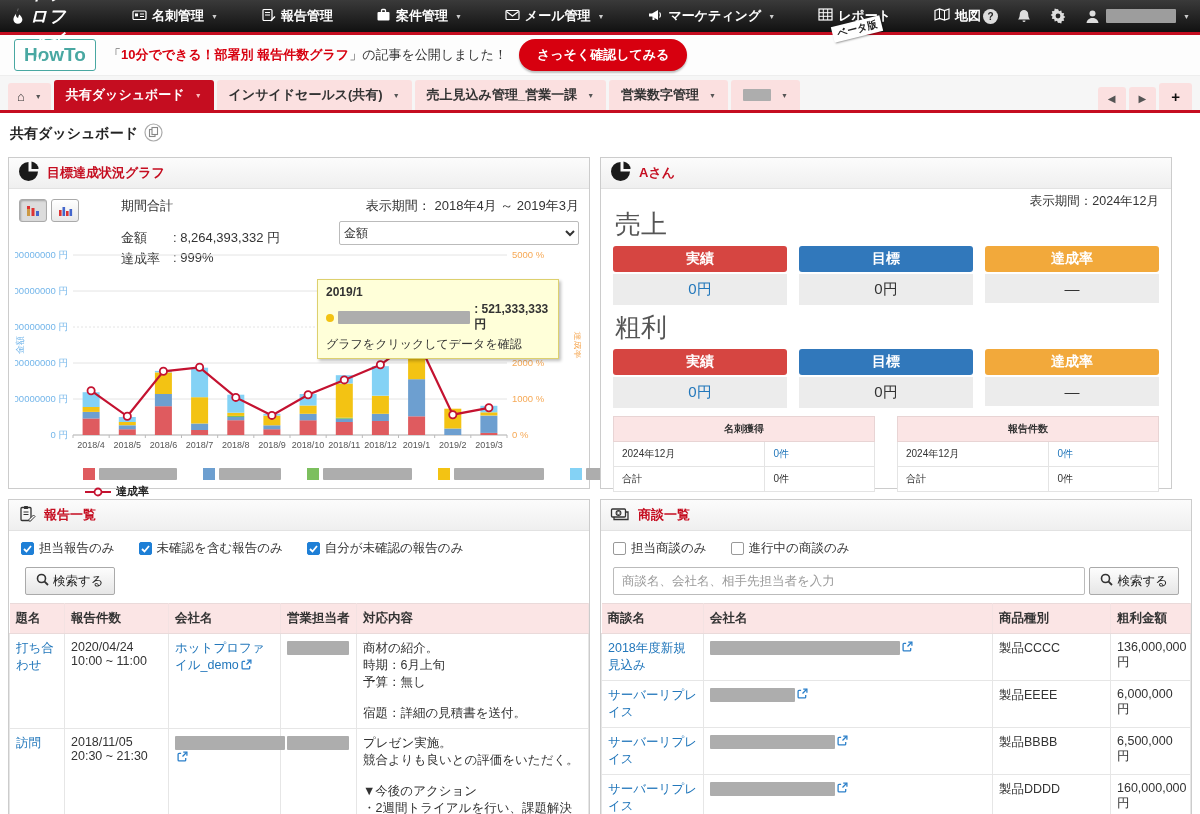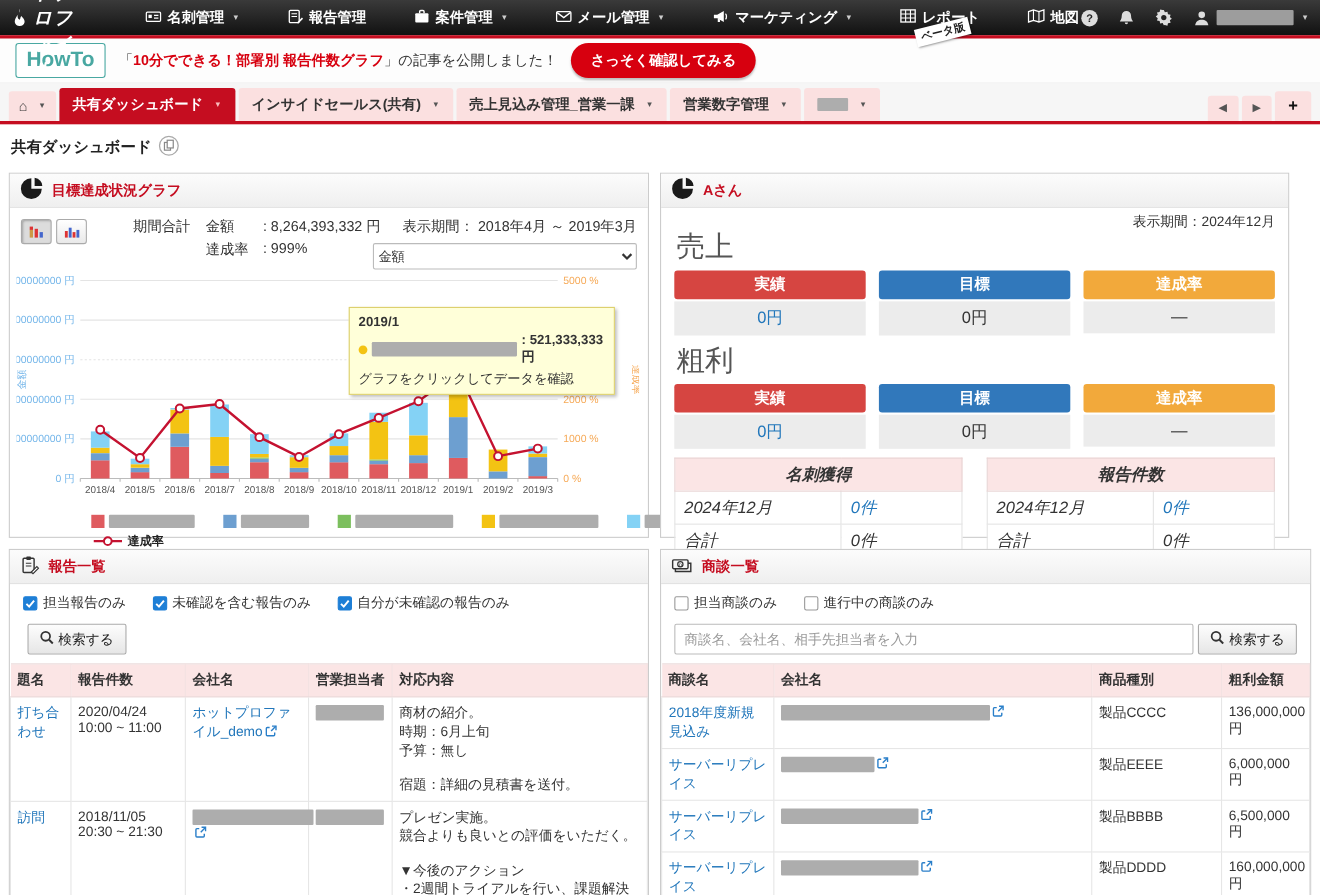--- a/index.html
+++ b/index.html
@@ -61,21 +61,21 @@
   .panel-head { height:31px; background:linear-gradient(#fcfcfc,#efefef); border-bottom:1px solid #e2e2e2;
     display:flex; align-items:center; gap:8px; padding:0 9px; }
   .panel-title { color:#c50d20; font-weight:bold; font-size:13px; }
 
   
   .goal-summary { position:relative; padding:8px 10px 2px 10px; height:56px; }
   .chart-toggles { position:absolute; left:10px; top:10px; display:flex; gap:4px; }
   .ctog { width:28px; height:23px; border:1px solid #aaa; border-radius:3px; display:flex; align-items:center;
     justify-content:center; cursor:pointer; background:linear-gradient(#fff,#e9e9e9); }
   .ctog.on { background:#dcdcdc; box-shadow:inset 1px 1px 2px rgba(0,0,0,.25); }
-  .summary-mid { position:absolute; left:112px; top:8px; display:flex; gap:14px; font-size:13px; }
+  .summary-mid { position:absolute; left:112px; top:8px; display:flex; gap:14px; font-size:13px;flex-direction:column; }
   .summary-grid { display:grid; grid-template-columns:52px auto; row-gap:3px; }
   .summary-right { position:absolute; right:10px; top:8px; text-align:right; font-size:13px; }
   .goal-select { margin-top:6px; width:240px; height:24px; font-size:12px; color:#333;
     border:1px solid #bbb; border-radius:2px; background:#fff; }
   .chart-wrap { position:relative; margin:2px 4px 0 6px; }
   .chart-tip { position:absolute; left:302px; top:32px; width:242px; background:#ffffd9;
     border:1px solid #ddd06e; box-shadow:2px 2px 3px rgba(0,0,0,.25); padding:5px 8px; font-size:12px; z-index:5; }
   .chart-tip .t1 { font-weight:bold; }
   .chart-tip .t2 { display:flex; align-items:center; gap:4px; margin:3px 0; font-weight:bold; }
   .tip-dot { width:8px; height:8px; border-radius:50%; background:#f3c313; flex:0 0 auto; }
@@ -88,21 +88,21 @@
   
   .apanel-body { padding:4px 12px; }
   .apanel-period { text-align:right; font-size:12.5px; color:#333; }
   .sec-heading { font-size:26px; color:#555; margin:0 0 6px 2px; line-height:1.15; }
   .cards { display:flex; gap:12px; margin-bottom:8px; }
   .card { flex:1; }
   .card-head { color:#fff; font-weight:bold; font-size:14px; text-align:center; padding:4px 0;
     border-radius:3px; cursor:pointer; }
   .card-val { background:#ececec; text-align:center; font-size:15px; padding:6px 0; margin-top:2px; }
   .mini-tables { display:flex; gap:22px; margin-top:4px; }
-  .mini-table { flex:1; border-collapse:collapse; font-size:15px;font-style:italic; }
+  .mini-table { flex:1; border-collapse:collapse; font-size:10px; }
   .mini-table th { background:#fbe5e5; font-weight:bold; text-align:center; padding:5px 4px;
     border:1px solid #e8d4d4; }
   .mini-table td { border:1px solid #e4e4e4; padding:5px 8px; background:#fff; }
 
   
   .filters { display:flex; gap:24px; padding:9px 12px 4px 12px; align-items:center; }
   .chk { display:flex; align-items:center; gap:5px; font-size:12.5px; cursor:pointer; }
   .chkbox { width:13px; height:13px; border:1px solid #999; border-radius:2px; background:#fff;
     display:inline-flex; align-items:center; justify-content:center; }
   .chkbox.on { background:#1e7fd6; border-color:#1e7fd6; }

